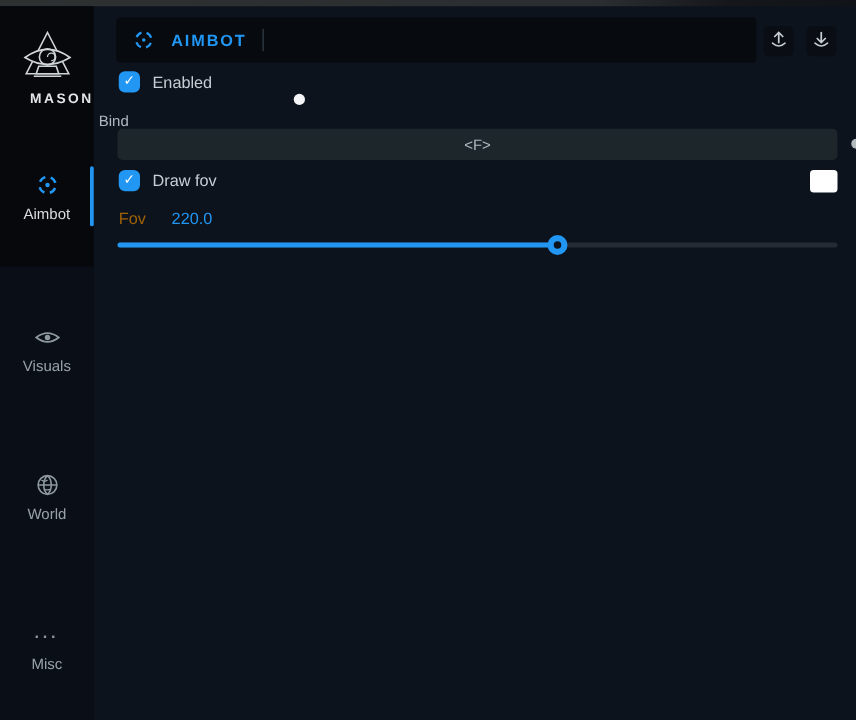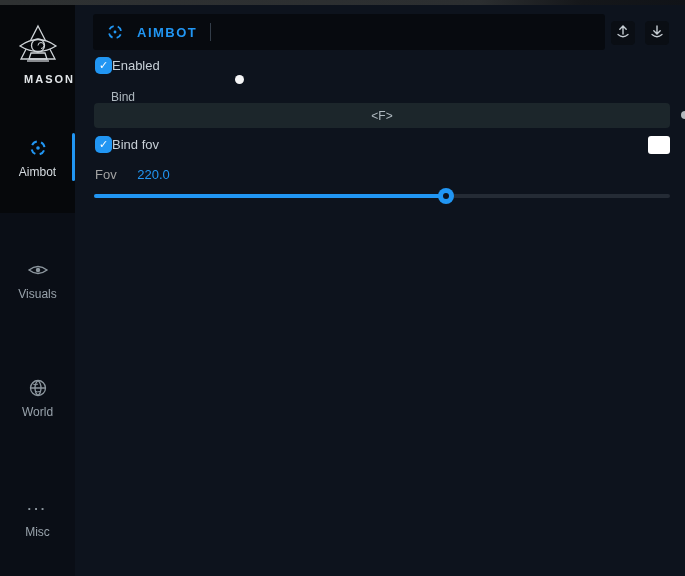--- a/index.html
+++ b/index.html
@@ -63,34 +63,34 @@
   }
   .icon-btn.upload { left:536px; }
   .icon-btn.download { left:570px; }
   
   .chk-row { position:absolute; display:flex; align-items:center; }
   .checkbox {
     width:17px; height:17px; border-radius:5px; background:#2196f3;
     display:flex; align-items:center; justify-content:center; cursor:pointer;
     color:#fff; font-size:11px; line-height:1;
   }
-  .chk-label { color:#c7cfd6; font-size:13px; }
+  .chk-label { margin-left:10px; color:#c7cfd6; font-size:13px; }
   .field-label { position:absolute; color:#aeb8bf; font-size:12px; }
   .bind-field {
     position:absolute; left:19px; top:98px; width:576px; height:25px;
     background:#1c262b; border-radius:4px; display:flex; align-items:center;
     justify-content:center; cursor:pointer;
   }
   .bind-value { color:#aeb8bf; font-size:12px; }
   .color-swatch {
     position:absolute; left:573px; top:131px; width:22px; height:18px;
     border-radius:3px; cursor:pointer; background:#fff;
   }
   .fov-line { position:absolute; left:20px; top:162px; font-size:13px; }
-  .fov-name { color:#a3a3a3; }
+  .fov-name { color:#a16207; }
   .fov-value { color:#2196f3; margin-left:17px; }
   .slider {
     position:absolute; left:19px; top:183px; width:576px; height:16px; cursor:pointer;
   }
   .slider-track {
     position:absolute; left:0; top:6px; width:100%; height:4px;
     background:#242b35; border-radius:2px;
   }
   .slider-fill {
     position:absolute; left:0; top:6px; height:4px;
@@ -200,30 +200,30 @@
       </span>
     </div>
 
     <div class="chk-row" style="left:20px; top:52px;">
       <span class="checkbox">
         <span>✓</span>
       </span>
       <span class="chk-label">Enabled</span>
     </div>
 
-    <div class="field-label" style="left:36px; top:85px;">Bind</div>
+    <div class="field-label" style="left:4px; top:85px;">Bind</div>
     <div class="bind-field">
       <span class="bind-value">&lt;F&gt;</span>
     </div>
 
     <div class="chk-row" style="left:20px; top:131px;">
       <span class="checkbox">
         <span>✓</span>
       </span>
-      <span class="chk-label">Bind fov</span>
+      <span class="chk-label">Draw fov</span>
     </div>
     <div class="color-swatch" style="background: rgb(255, 255, 255);"></div>
 
     <div class="fov-line">
       <span class="fov-name">Fov</span>
       <span class="fov-value">220.0</span>
     </div>
     <div class="slider">
       <div class="slider-track"></div>
       <div class="slider-fill" style="width: 61.1111%;"></div>

